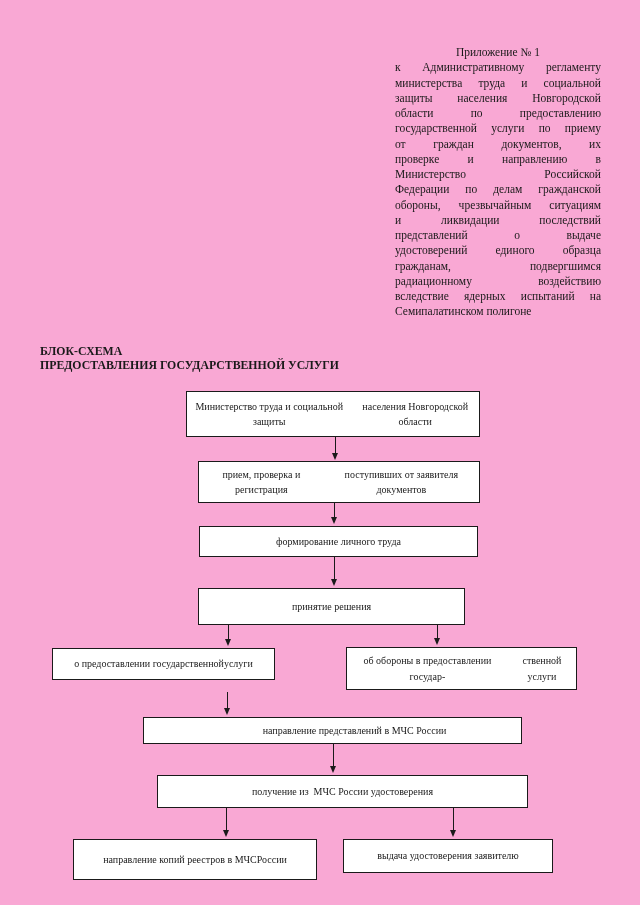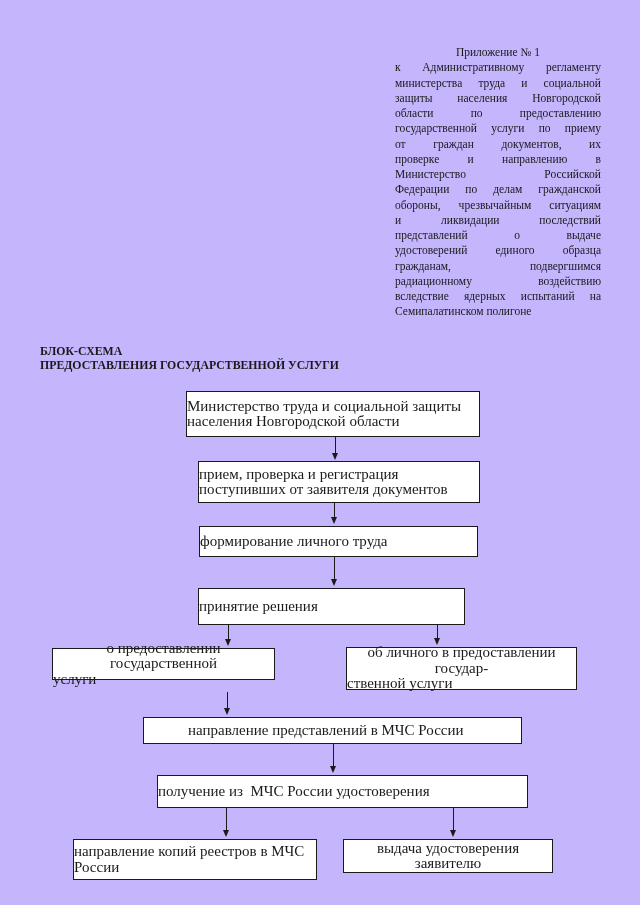--- a/index.html
+++ b/index.html
@@ -1,20 +1,20 @@
 <!DOCTYPE html>
 <html><head>
 <meta charset="utf-8">
 <style>
   html, body { margin: 0; padding: 0; background: #ffffff; }
   .page {
     position: relative;
     width: 640px;
     height: 905px;
-    background: #c4b5fd;
+    background: #f9a8d4;
     font-family: "Liberation Serif", "DejaVu Serif", serif;
     color: #1a1a1a;
     overflow: hidden;
   }
 
   
   .header-note {
     position: absolute;
     left: 395px;
     top: 45px;
@@ -38,24 +38,24 @@
     line-height: 14px;
   }
 
   
   .fbox {
     position: absolute;
     box-sizing: border-box;
     border: 1.4px solid #1a1a1a;
     background: #ffffff;
     display: flex;
-    flex-direction: column;
+    flex-direction: row;
     justify-content: center;
-    align-items: flex-start;
-    font-size: 15px;
+    align-items: center;
+    font-size: 10px;
     line-height: 15.5px;
     text-align: center;
   }
   .fbox .bl { white-space: pre-wrap; }
 
   .b-ministry  { left: 186px; top: 391px; width: 294px; height: 46px; }
   .b-reception { left: 198px; top: 461px; width: 282px; height: 42px; }
   .b-casefile  { left: 199px; top: 526px; width: 279px; height: 31px; }
   .b-decision  { left: 198px; top: 588px; width: 267px; height: 37px; }
   .b-grant     { left:  52px; top: 648px; width: 223px; height: 32px; }
@@ -127,21 +127,21 @@
   <div class="fbox b-decision">
     <div class="bl">принятие решения</div>
   </div>
 
   <div class="fbox b-grant">
     <div class="bl">о предоставлении государственной</div>
     <div class="bl">услуги</div>
   </div>
 
   <div class="fbox b-refuse">
-    <div class="bl">об личного в предоставлении государ-</div>
+    <div class="bl">об обороны в предоставлении государ-</div>
     <div class="bl">ственной услуги</div>
   </div>
 
   <div class="fbox b-send-sub">
     <div class="bl">направление представлений в МЧС России</div>
   </div>
 
   <div class="fbox b-receive">
     <div class="bl">получение из  МЧС России удостоверения</div>
   </div>

